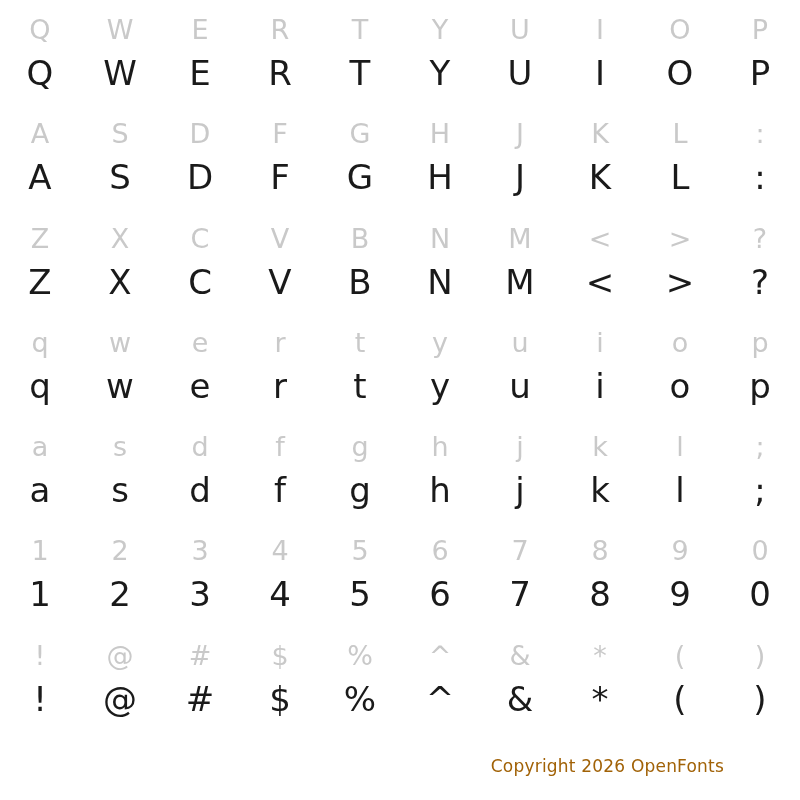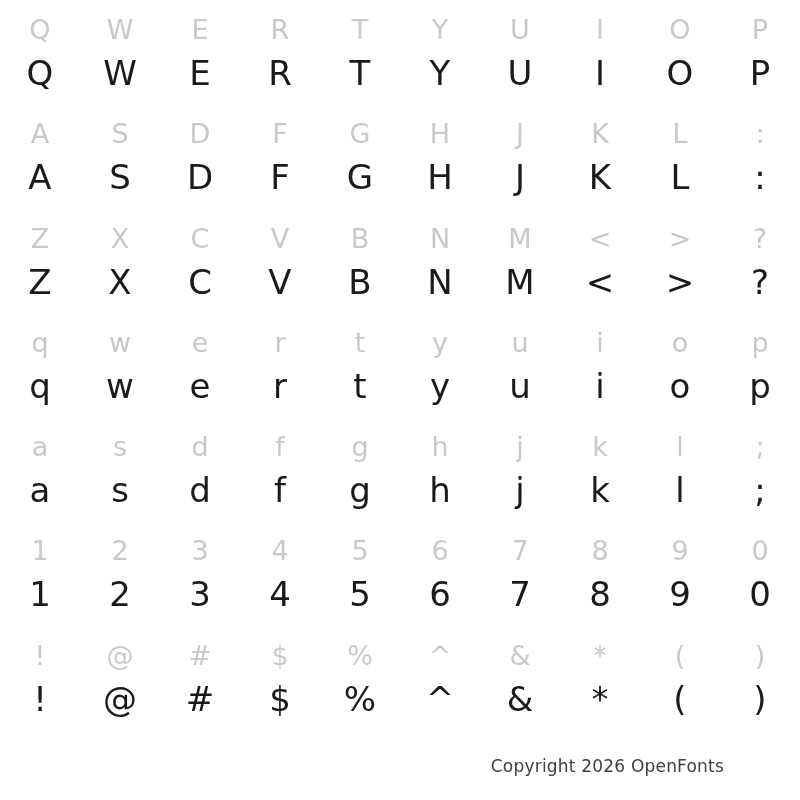--- a/index.html
+++ b/index.html
@@ -64,21 +64,21 @@
     font-size: 34px;
     font-weight: 400;
     padding-top: 12px;
   }
   .copyright {
     position: absolute;
     right: 76px;
     bottom: 24px;
     font-family: "DejaVu Sans", sans-serif;
     font-size: 17px;
-    color: #404040;
+    color: #a16207;
     letter-spacing: 0.2px;
   }
 </style>
 </head>
 <body>
 
 <div id="specimen">
 
   <div class="grid">
 

